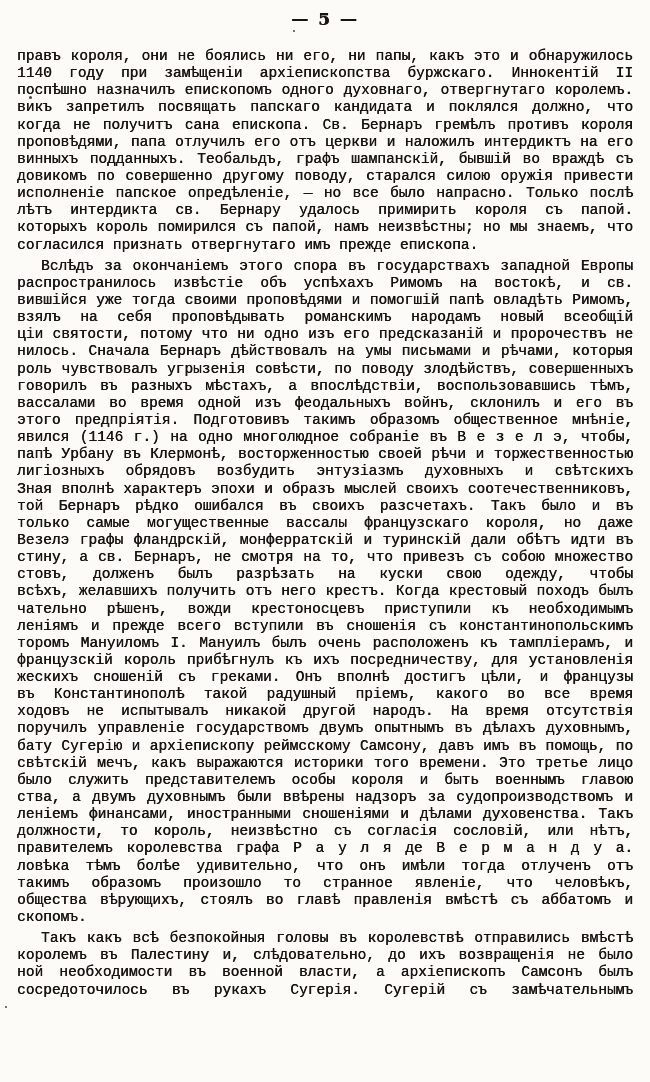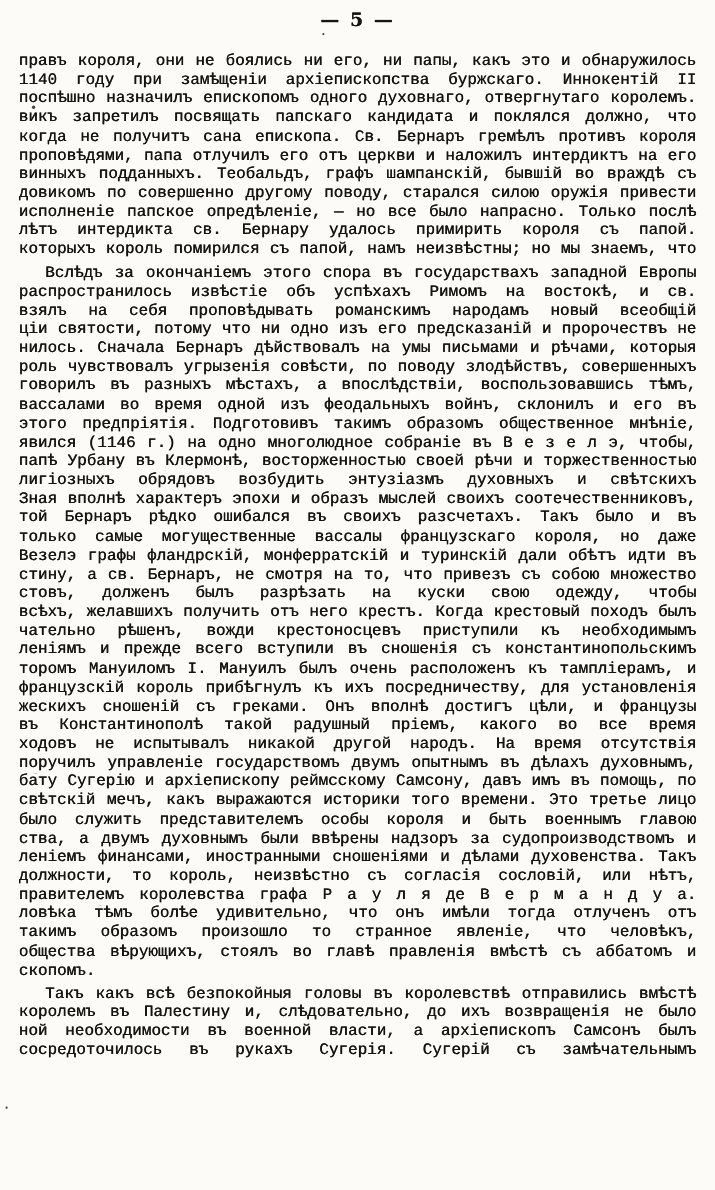--- a/index.html
+++ b/index.html
@@ -73,24 +73,26 @@
       <div class="line">1140 году при замѣщеніи архіепископства буржскаго. Иннокентій II слишкомъ</div>
       <div class="line">поспѣшно назначилъ епископомъ одного духовнаго, отвергнутаго королемъ. Людо-</div>
       <div class="line">викъ запретилъ посвящать папскаго кандидата и поклялся должно, что тотъ ни-</div>
       <div class="line">когда не получитъ сана епископа. Св. Бернаръ гремѣлъ противъ короля своими</div>
       <div class="line">проповѣдями, папа отлучилъ его отъ церкви и наложилъ интердиктъ на его не-</div>
       <div class="line">винныхъ подданныхъ. Теобальдъ, графъ шампанскій, бывшій во враждѣ съ Лю-</div>
       <div class="line">довикомъ по совершенно другому поводу, старался силою оружія привести въ</div>
       <div class="line">исполненіе папское опредѣленіе, — но все было напрасно. Только послѣ трехъ</div>
       <div class="line">лѣтъ интердикта св. Бернару удалось примирить короля съ папой. Условія, на</div>
       <div class="line">которыхъ король помирился съ папой, намъ неизвѣстны; но мы знаемъ, что онъ</div>
+      <div class="line last">согласился признать отвергнутаго имъ прежде епископа.</div>
     </div>
     <div class="paragraph indent">
       <div class="line first">Вслѣдъ за окончаніемъ этого спора въ государствахъ западной Европы</div>
       <div class="line">распространилось извѣстіе объ успѣхахъ Римомъ на востокѣ, и св. Бернаръ, сла-</div>
+      <div class="line">вившійся уже тогда своими проповѣдями и помогшій папѣ овладѣть Римомъ,</div>
       <div class="line">взялъ на себя проповѣдывать романскимъ народамъ новый всеобщій крестовый</div>
       <div class="line">ціи святости, потому что ни одно изъ его предсказаній и пророчествъ не испол-</div>
       <div class="line">нилось. Сначала Бернаръ дѣйствовалъ на умы письмами и рѣчами, которыя онъ</div>
       <div class="line">роль чувствовалъ угрызенія совѣсти, по поводу злодѣйствъ, совершенныхъ его</div>
       <div class="line">говорилъ въ разныхъ мѣстахъ, а впослѣдствіи, воспользовавшись тѣмъ, что ко-</div>
       <div class="line">вассалами во время одной изъ феодальныхъ войнъ, склонилъ и его въ пользу</div>
       <div class="line">этого предпріятія. Подготовивъ такимъ образомъ общественное мнѣніе, онъ</div>
       <div class="line">явился (1146 г.) на одно многолюдное собраніе въ В е з е л э, чтобы, подобно</div>
       <div class="line">папѣ Урбану въ Клермонѣ, восторженностью своей рѣчи и торжественностью ре-</div>
       <div class="line">лигіозныхъ обрядовъ возбудить энтузіазмъ духовныхъ и свѣтскихъ вассаловъ.</div>

